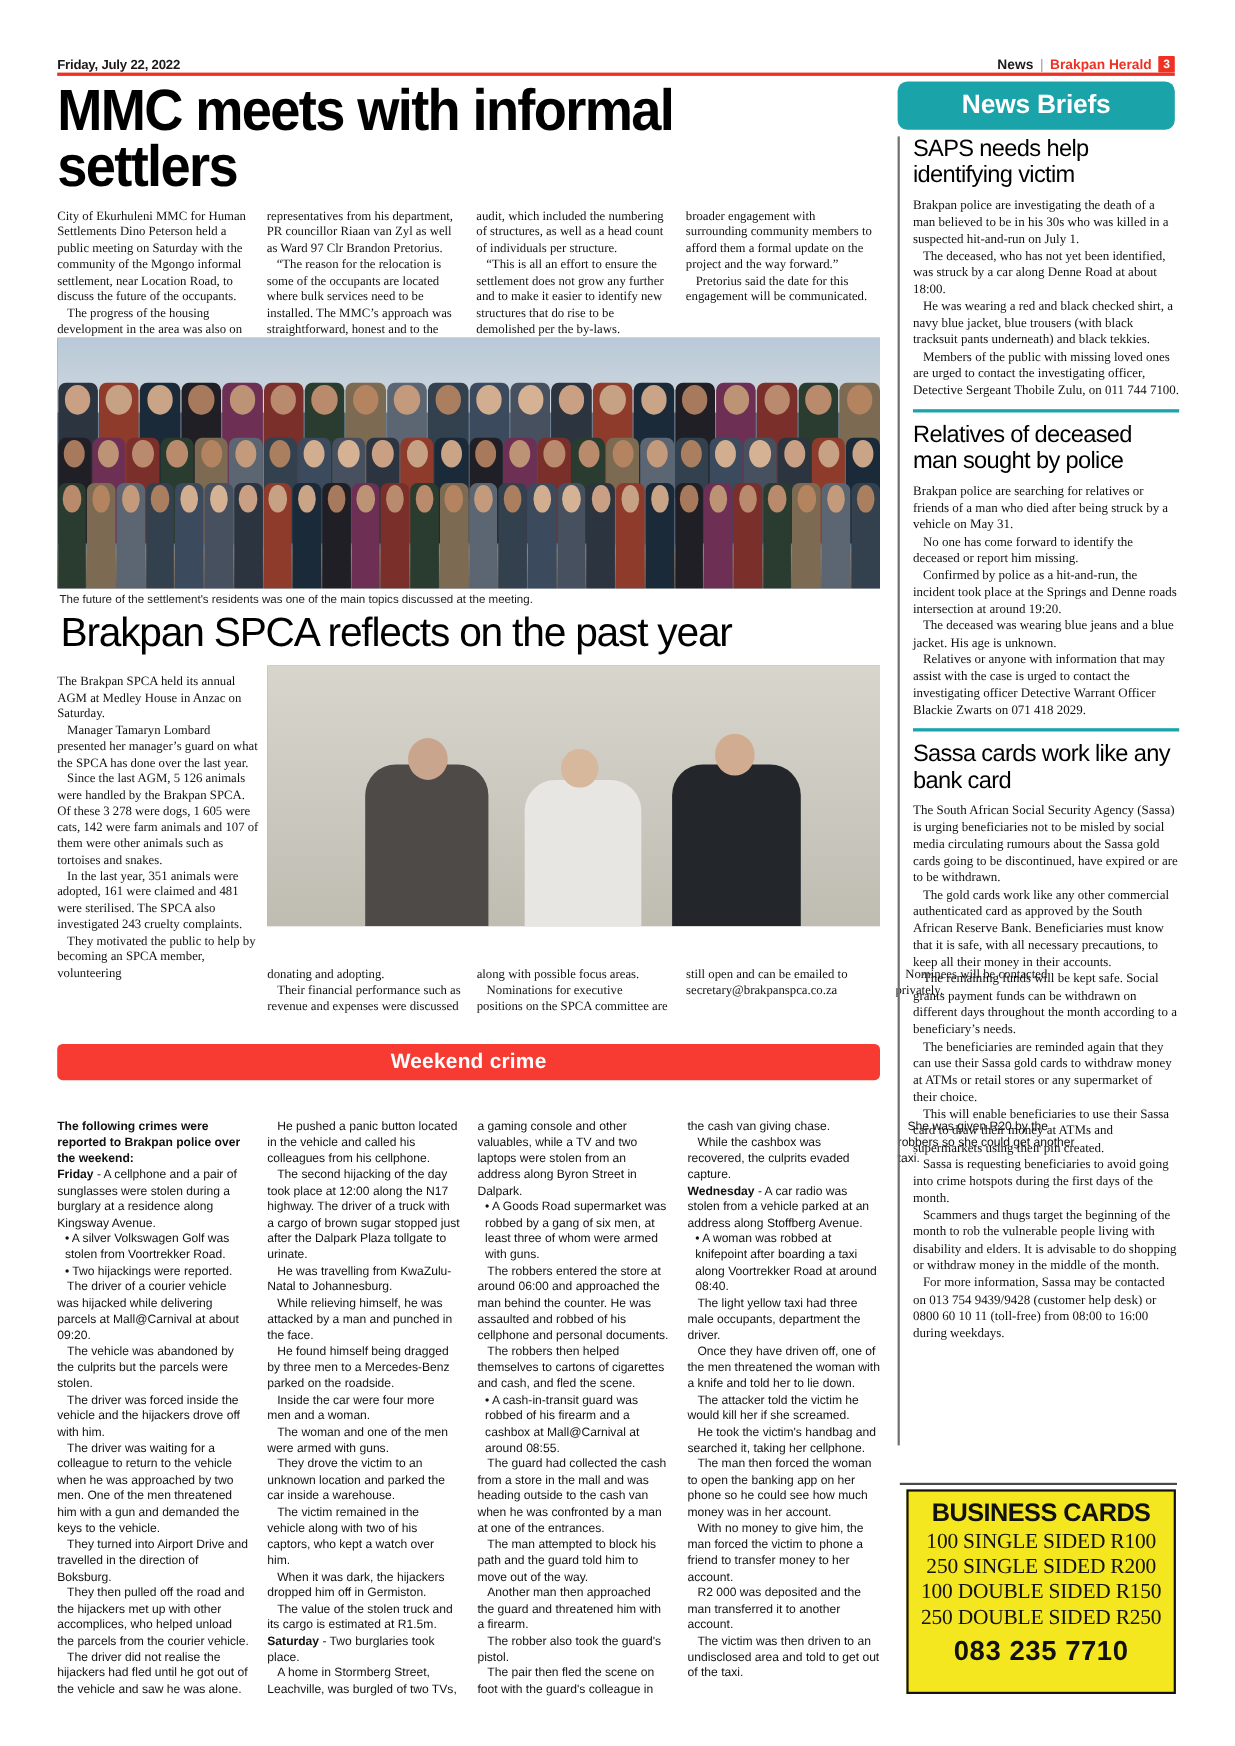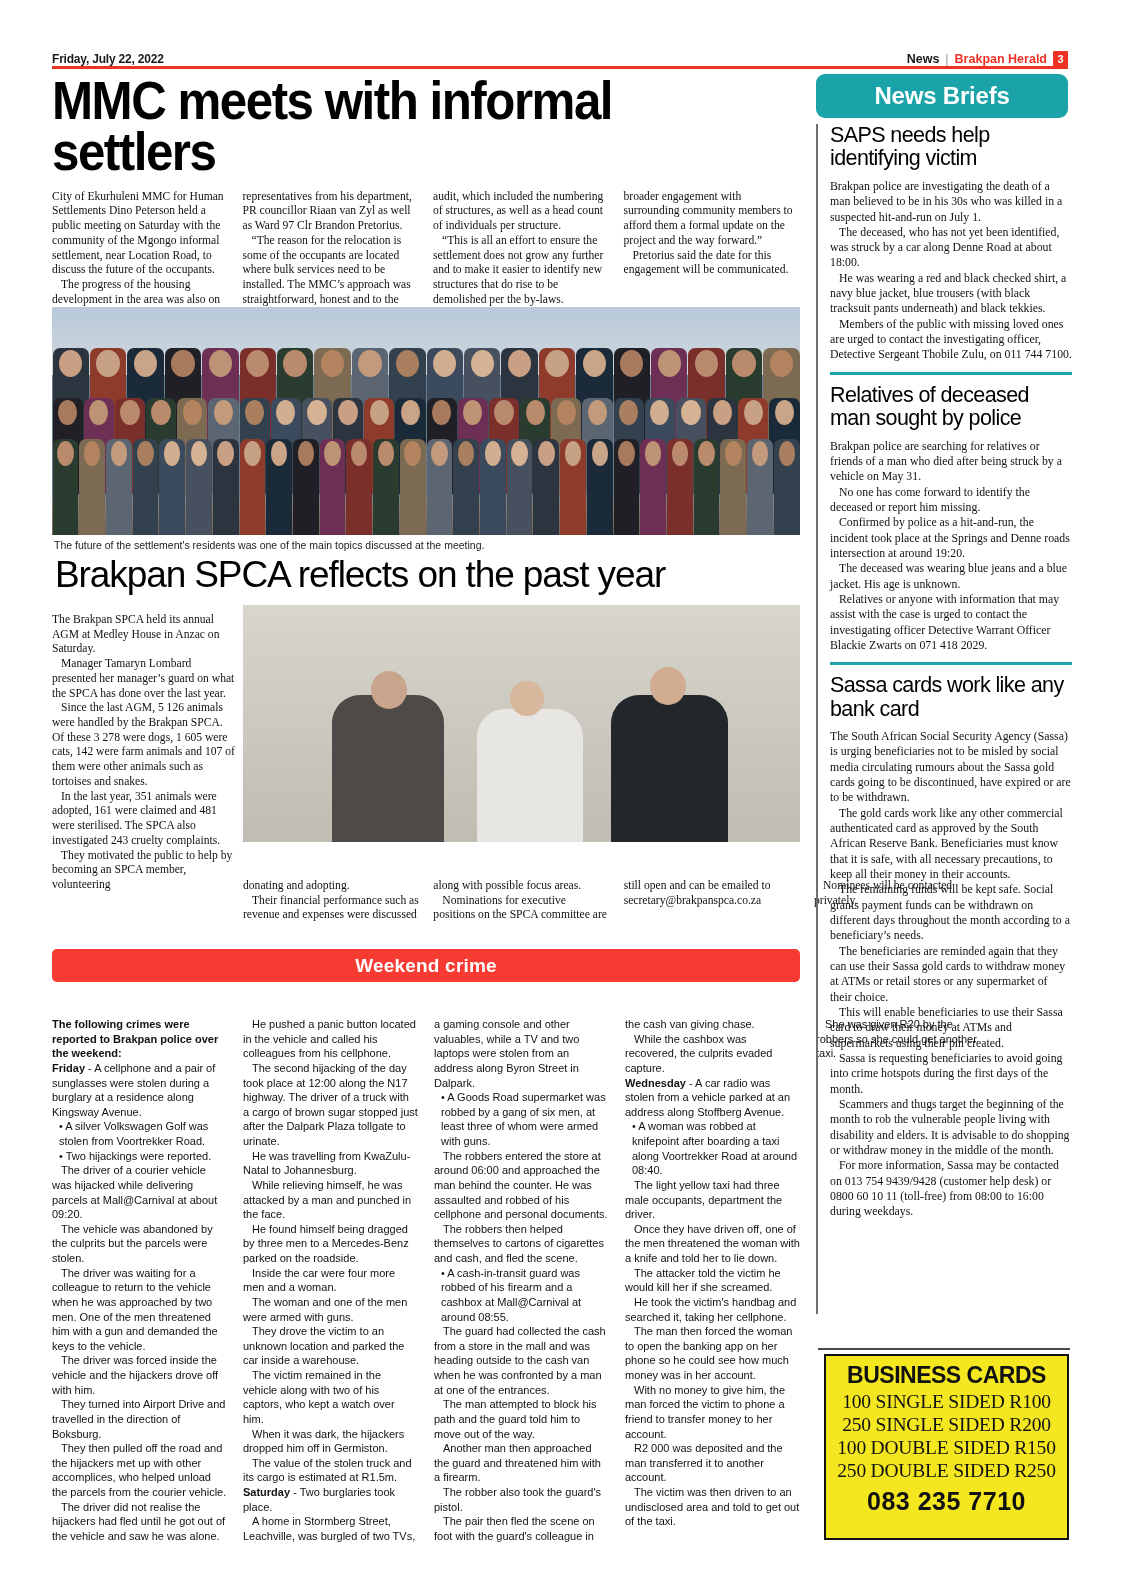--- a/index.html
+++ b/index.html
@@ -611,22 +611,22 @@
     <span>Weekend crime</span>
   </div>
 
   <div class="crime-cols" id="crime-cols">
     <p class="crime noind bold">The following crimes were reported to Brakpan police over the weekend:</p>
   <p class="crime noind"><span class="bold">Friday</span> - A cellphone and a pair of sunglasses were stolen during a burglary at a residence along Kingsway Avenue.</p>
       <p class="crime bullet">• A silver Volkswagen Golf was stolen from Voortrekker Road.</p>
       <p class="crime bullet">• Two hijackings were reported.</p>
       <p class="crime">The driver of a courier vehicle was hijacked while delivering parcels at Mall@Carnival at about 09:20.</p>
       <p class="crime">The vehicle was abandoned by the culprits but the parcels were stolen.</p>
+      <p class="crime">The driver was forced inside the vehicle and the hijackers drove off with him.</p>
       <p class="crime">The driver was waiting for a colleague to return to the vehicle when he was approached by two men. One of the men threatened him with a gun and demanded the keys to the vehicle.</p>
-      <p class="crime">The driver was forced inside the vehicle and the hijackers drove off with him.</p>
       <p class="crime">They turned into Airport Drive and travelled in the direction of Boksburg.</p>
       <p class="crime">They then pulled off the road and the hijackers met up with other accomplices, who helped unload the parcels from the courier vehicle.</p>
       <p class="crime">The driver did not realise the hijackers had fled until he got out of the vehicle and saw he was alone.</p>
       <p class="crime">He pushed a panic button located in the vehicle and called his colleagues from his cellphone.</p>
       <p class="crime">The second hijacking of the day took place at 12:00 along the N17 highway. The driver of a truck with a cargo of brown sugar stopped just after the Dalpark Plaza tollgate to urinate.</p>
       <p class="crime">He was travelling from KwaZulu-Natal to Johannesburg.</p>
       <p class="crime">While relieving himself, he was attacked by a man and punched in the face.</p>
       <p class="crime">He found himself being dragged by three men to a Mercedes-Benz parked on the roadside.</p>
       <p class="crime">Inside the car were four more men and a woman.</p>
       <p class="crime">The woman and one of the men were armed with guns.</p>

